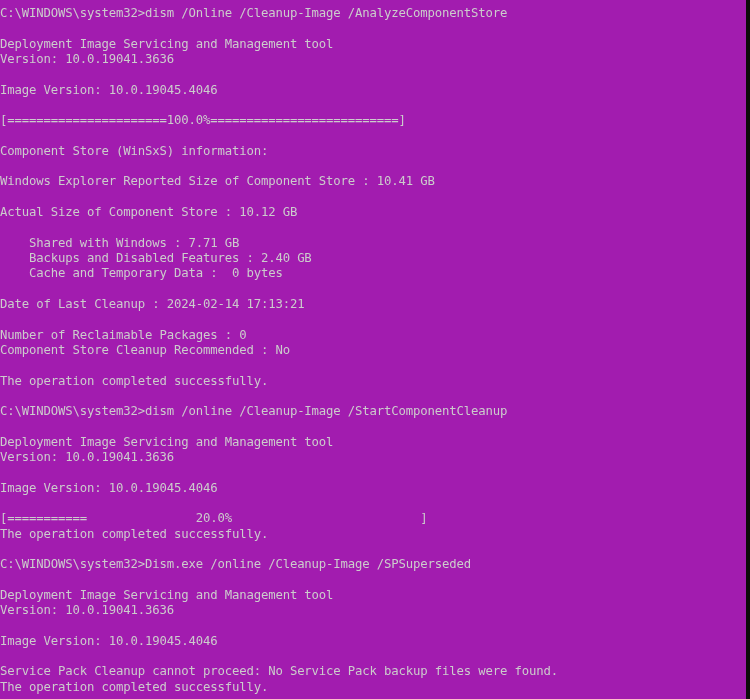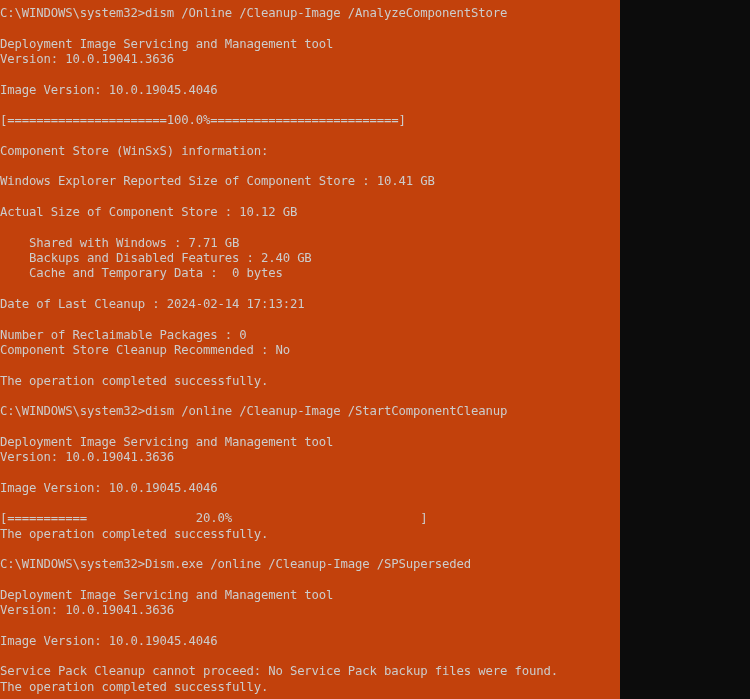--- a/index.html
+++ b/index.html
@@ -8,23 +8,23 @@
     padding: 0;
     background: #0c0c0c;
   }
   body {
     width: 750px;
     height: 699px;
     overflow: hidden;
     font-family: "DejaVu Sans Mono", "Liberation Mono", monospace;
   }
   #terminal {
-    width: 620px;
+    width: 746px;
     height: 699px;
-    background: #c2410c;
+    background: #a21caf;
     color: #cccccc;
     box-sizing: border-box;
     padding: 6px 0 0 0;
     position: relative;
     overflow: hidden;
   }
   #console-output {
     margin: 0;
     padding: 0;
     font-family: "DejaVu Sans Mono", "Liberation Mono", monospace;

